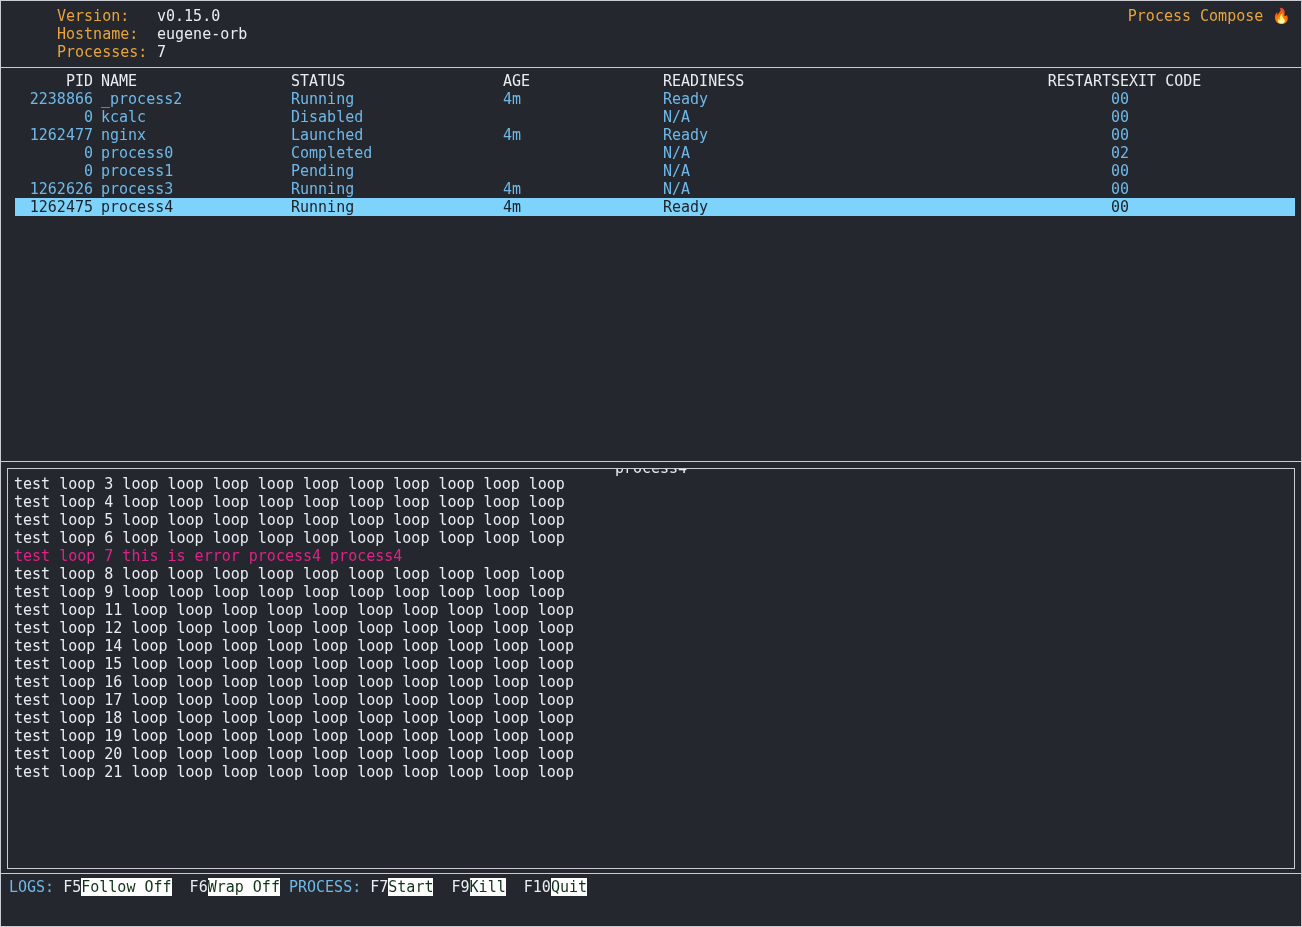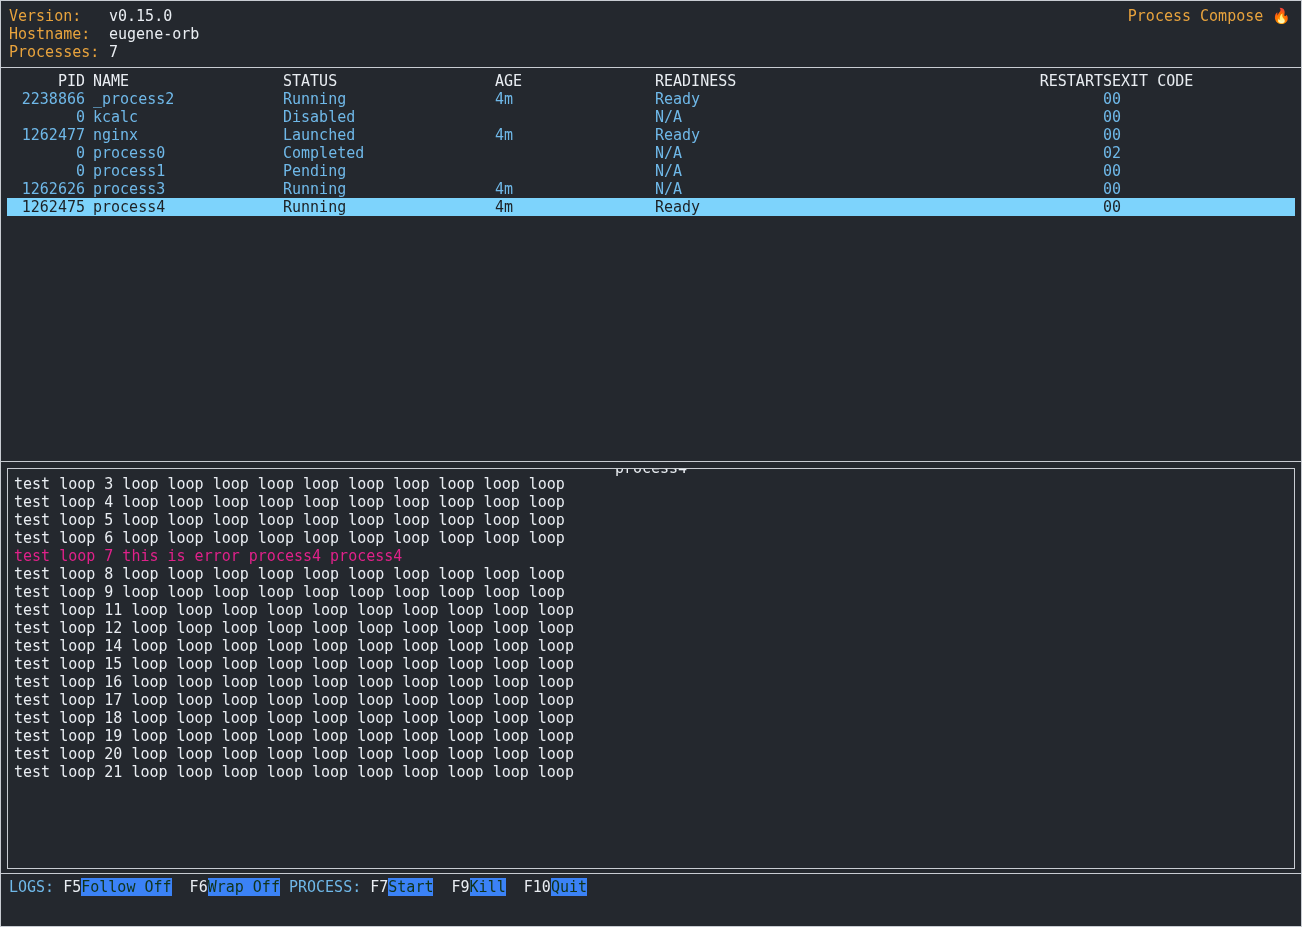--- a/index.html
+++ b/index.html
@@ -23,20 +23,21 @@
     background: #24282e;
     border: 1px solid #c8ccd2;
     padding: 0;
   }
 
   
   .header {
     position: relative;
     height: 66px;
     padding: 6px 8px 0 8px;
+    margin-left: 48px;
   }
   .hrow { display: flex; height: 18px; align-items: baseline; white-space: pre; }
   .hlabel { color: #e8a33d; width: 100px; display: inline-block; }
   .hvalue { color: #e9edf2; }
   .brand {
     position: absolute;
     right: 10px;
     top: 6px;
     color: #e8a33d;
     white-space: pre;
@@ -47,20 +48,21 @@
     height: 0;
     border-top: 1px solid #c8ccd2;
     margin: 0;
   }
 
   
   .table-wrap {
     height: 393px;
     padding: 4px 6px 0 6px;
     overflow: hidden;
+    margin-left: 8px;
   }
   .prow {
     display: flex;
     height: 18px;
     line-height: 18px;
     white-space: pre;
   }
   .prow.head { color: #e9edf2; }
   .prow.data { color: #6fb8e8; }
   .prow.selected { background: #7dd3fc; color: #1d2125; }
@@ -108,21 +110,21 @@
   
   .status-bar {
     height: 26px;
     line-height: 26px;
     padding: 0 8px;
     white-space: pre;
   }
   .sb-group { color: #6fb8e8; }
   .sb-key { color: #e9edf2; }
   .sb-act {
-    background: #3b82f6;
+    background: #ffffff;
     color: #11331a;
   }
 </style>
 </head>
 <body>
 
 <div class="screen">
 
   <div class="header">
     <div class="hrow">

